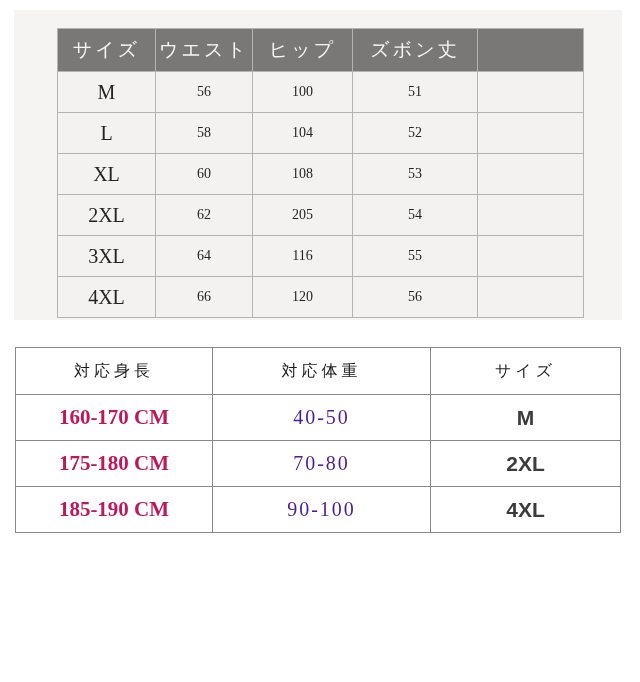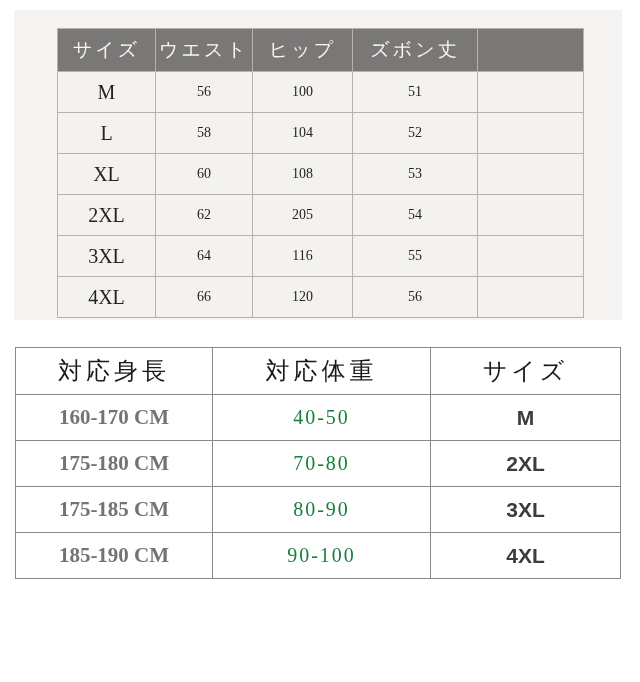--- a/index.html
+++ b/index.html
@@ -60,36 +60,36 @@
   }
   .t2 th, .t2 td {
     border: 1px solid #8a8886;
     text-align: center;
     vertical-align: middle;
     padding: 0;
     overflow: hidden;
   }
   .t2 th {
     font-weight: normal;
-    font-size: 24px;
+    font-size: 16px;
     letter-spacing: 4px;
     color: #1b1a19;
     height: 46px;
     background: #ffffff;
   }
   .t2 td { height: 45px; }
   .t2 td.height-col {
     font-weight: 700;
     font-size: 21px;
-    color: #737373;
+    color: #be185d;
   }
   .t2 td.weight-col {
     font-size: 20px;
     letter-spacing: 2px;
-    color: #15803d;
+    color: #4c1d95;
   }
   .t2 td.sizecode-col {
     font-family: "Liberation Sans", "DejaVu Sans", sans-serif;
     font-weight: 700;
     font-size: 21px;
     color: #3d3b3d;
   }
 </style>
 </head>
 <body>
@@ -177,23 +177,18 @@
       <td class="height-col">160-170 CM</td>
       <td class="weight-col">40-50</td>
       <td class="sizecode-col">M</td>
     </tr>
     <tr>
       <td class="height-col">175-180 CM</td>
       <td class="weight-col">70-80</td>
       <td class="sizecode-col">2XL</td>
     </tr>
     <tr>
-      <td class="height-col">175-185 CM</td>
-      <td class="weight-col">80-90</td>
-      <td class="sizecode-col">3XL</td>
-    </tr>
-    <tr>
       <td class="height-col">185-190 CM</td>
       <td class="weight-col">90-100</td>
       <td class="sizecode-col">4XL</td>
     </tr>
   </tbody>
 </table>
 
 </body></html>

